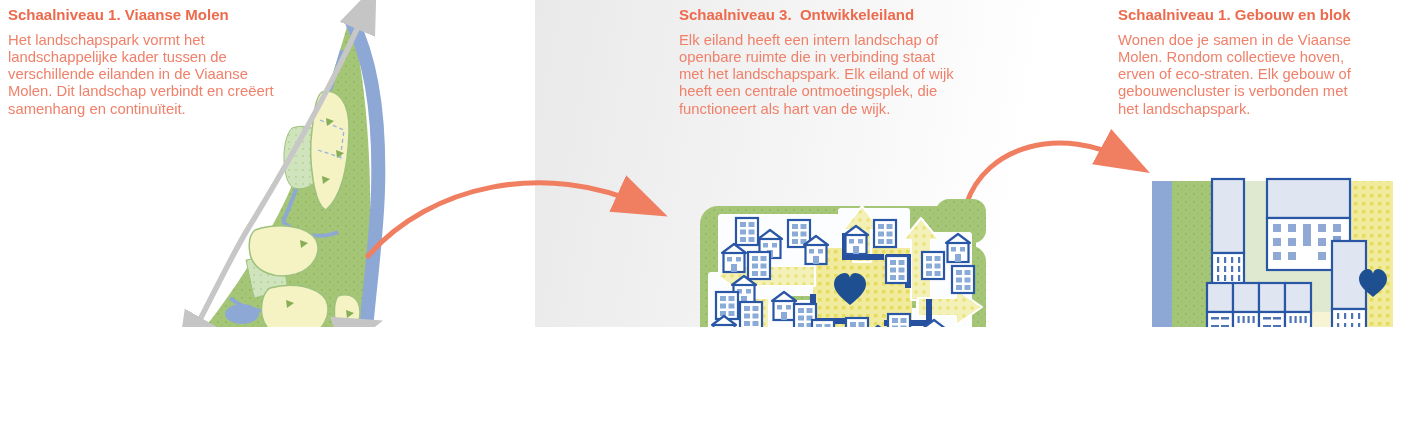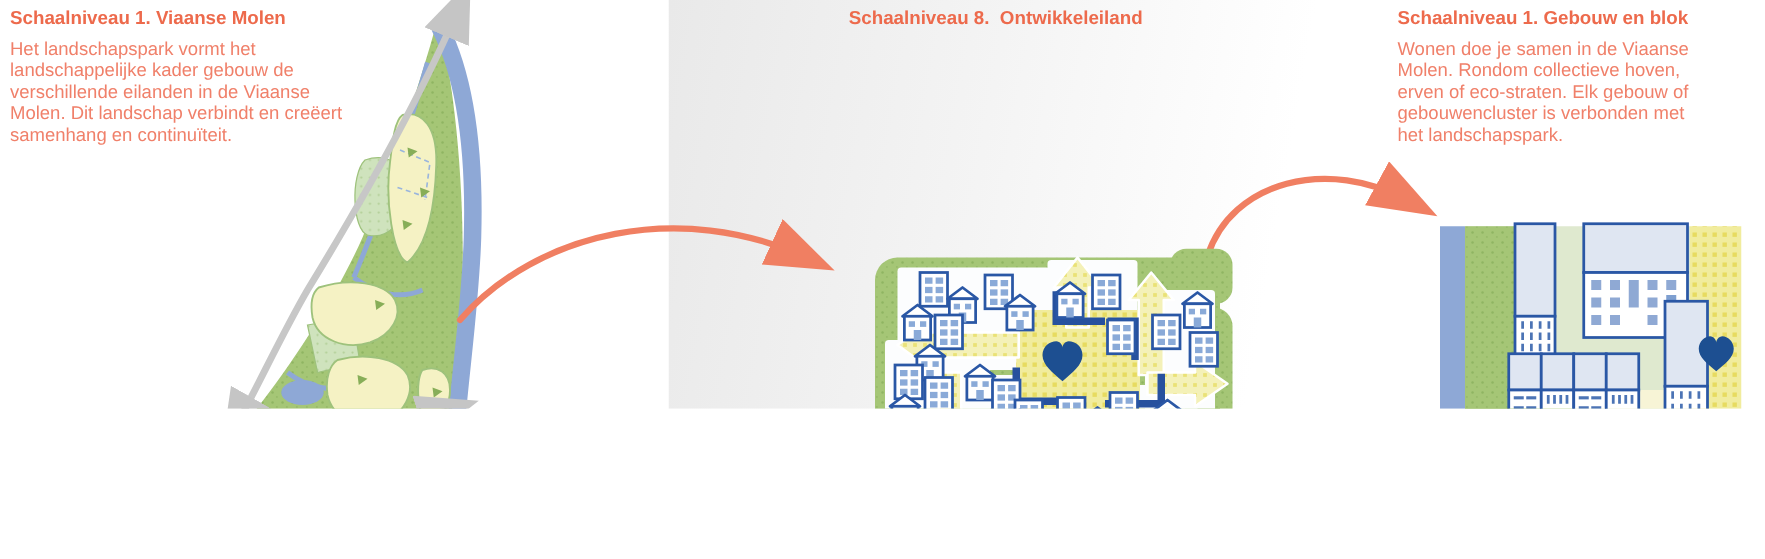--- a/index.html
+++ b/index.html
@@ -271,22 +271,23 @@
             <rect x="1304.5" y="329" width="2.2" height="7"></rect>
         </g>
       </g>
 
       <path fill="#1d4f91" d="M1373,297 C1366,291 1359,286 1359,279 C1359,273 1364,269 1368,269 C1371,269 1373,272 1373,274 C1373,272 1375,269 1378,269 C1382,269 1387,273 1387,279 C1387,286 1380,291 1373,297 Z"></path>
     </g>
   </svg>
 
   <div class="textblock" id="tb1">
     <p class="ptitle">Schaalniveau 1. Viaanse Molen</p>
-    <p class="pbody">Het landschapspark vormt het landschappelijke kader gebouw de verschillende eilanden in de Viaanse Molen. Dit landschap verbindt en creëert samenhang en continuïteit.</p>
+    <p class="pbody">Het landschapspark vormt het landschappelijke kader tussen de verschillende eilanden in de Viaanse Molen. Dit landschap verbindt en creëert samenhang en continuïteit.</p>
   </div>
   <div class="textblock" id="tb2">
-    <p class="ptitle">Schaalniveau 8.  Ontwikkeleiland</p>
+    <p class="ptitle">Schaalniveau 3.  Ontwikkeleiland</p>
+    <p class="pbody">Elk eiland heeft een intern landschap of openbare ruimte die in verbinding staat met het landschapspark. Elk eiland of wijk heeft een centrale ontmoetingsplek, die functioneert als hart van de wijk.</p>
   </div>
   <div class="textblock" id="tb3">
     <p class="ptitle">Schaalniveau 1. Gebouw en blok</p>
     <p class="pbody">Wonen doe je samen in de Viaanse Molen. Rondom collectieve hoven, erven of eco-straten. Elk gebouw of gebouwencluster is verbonden met het landschapspark.</p>
   </div>
 </div>
 
 </body></html>

